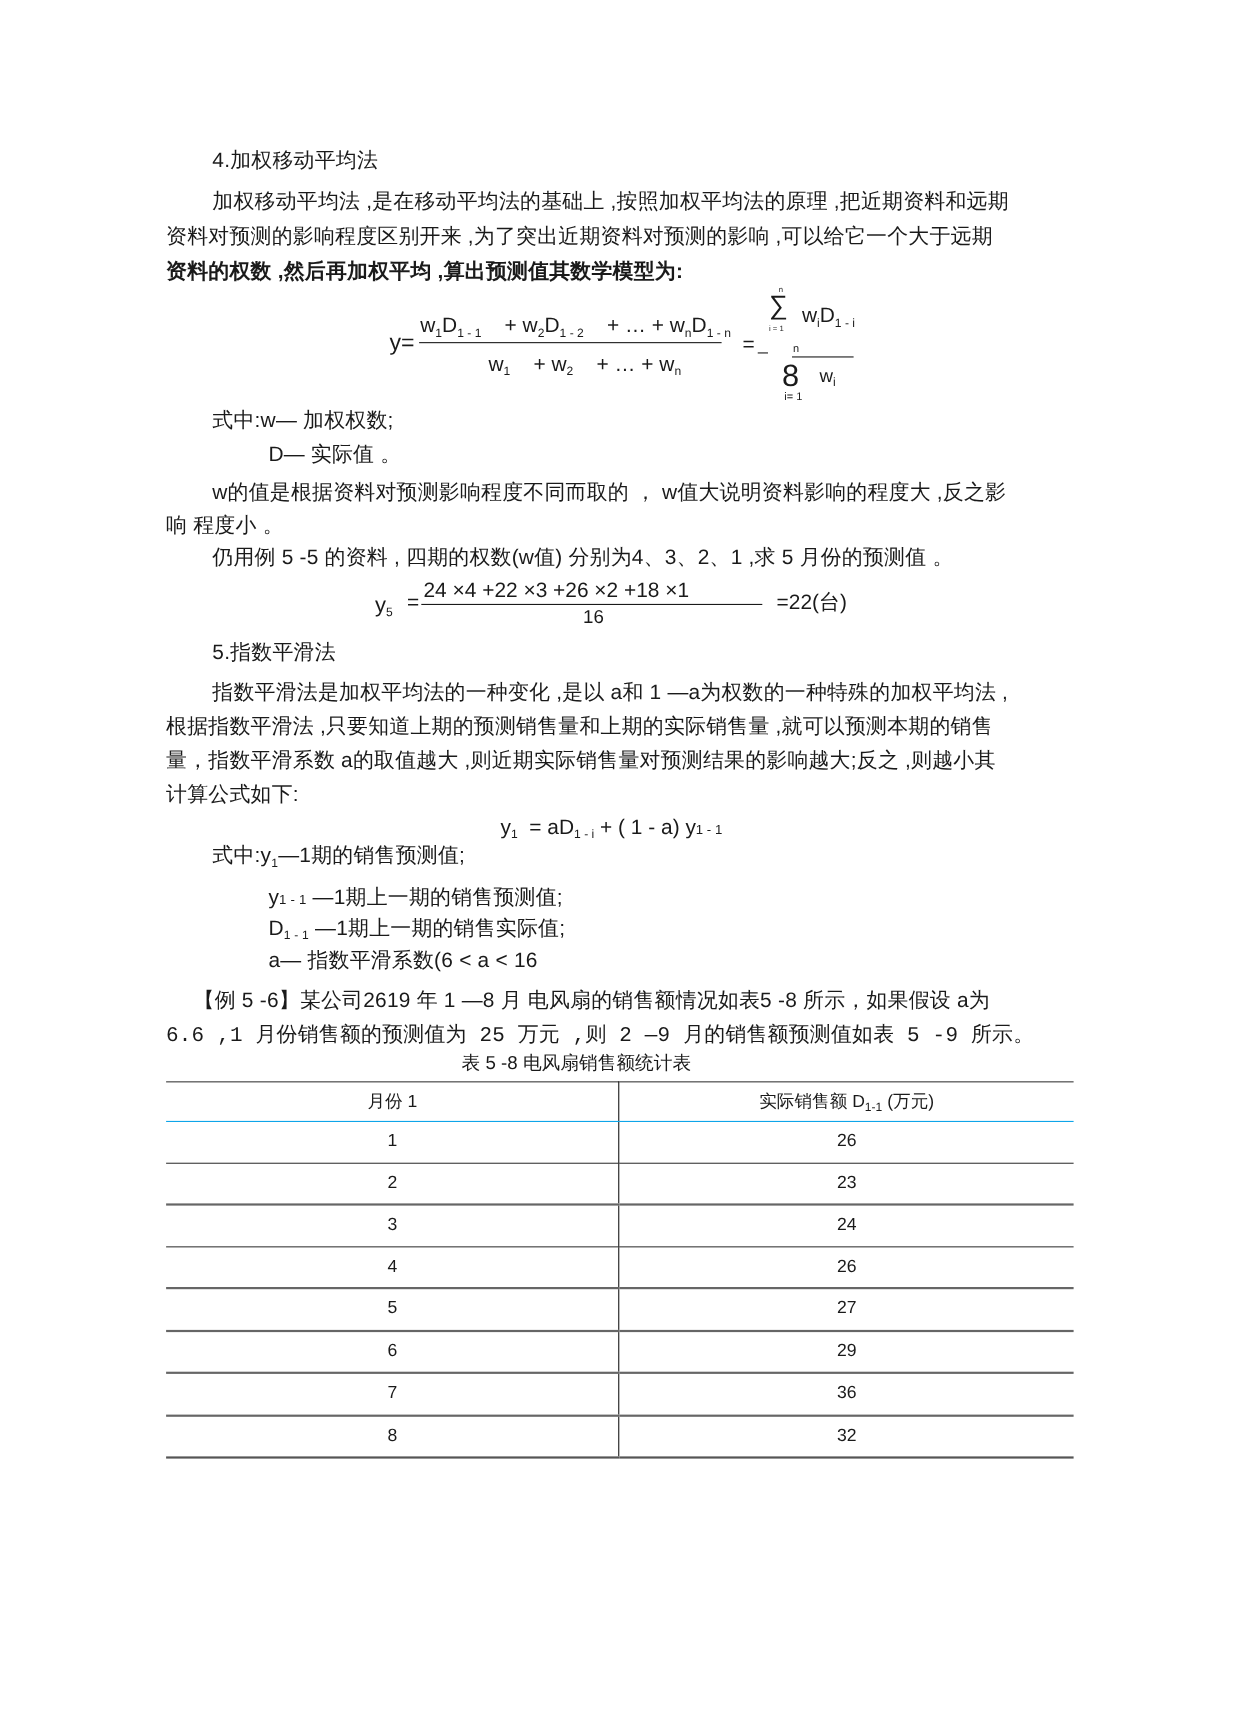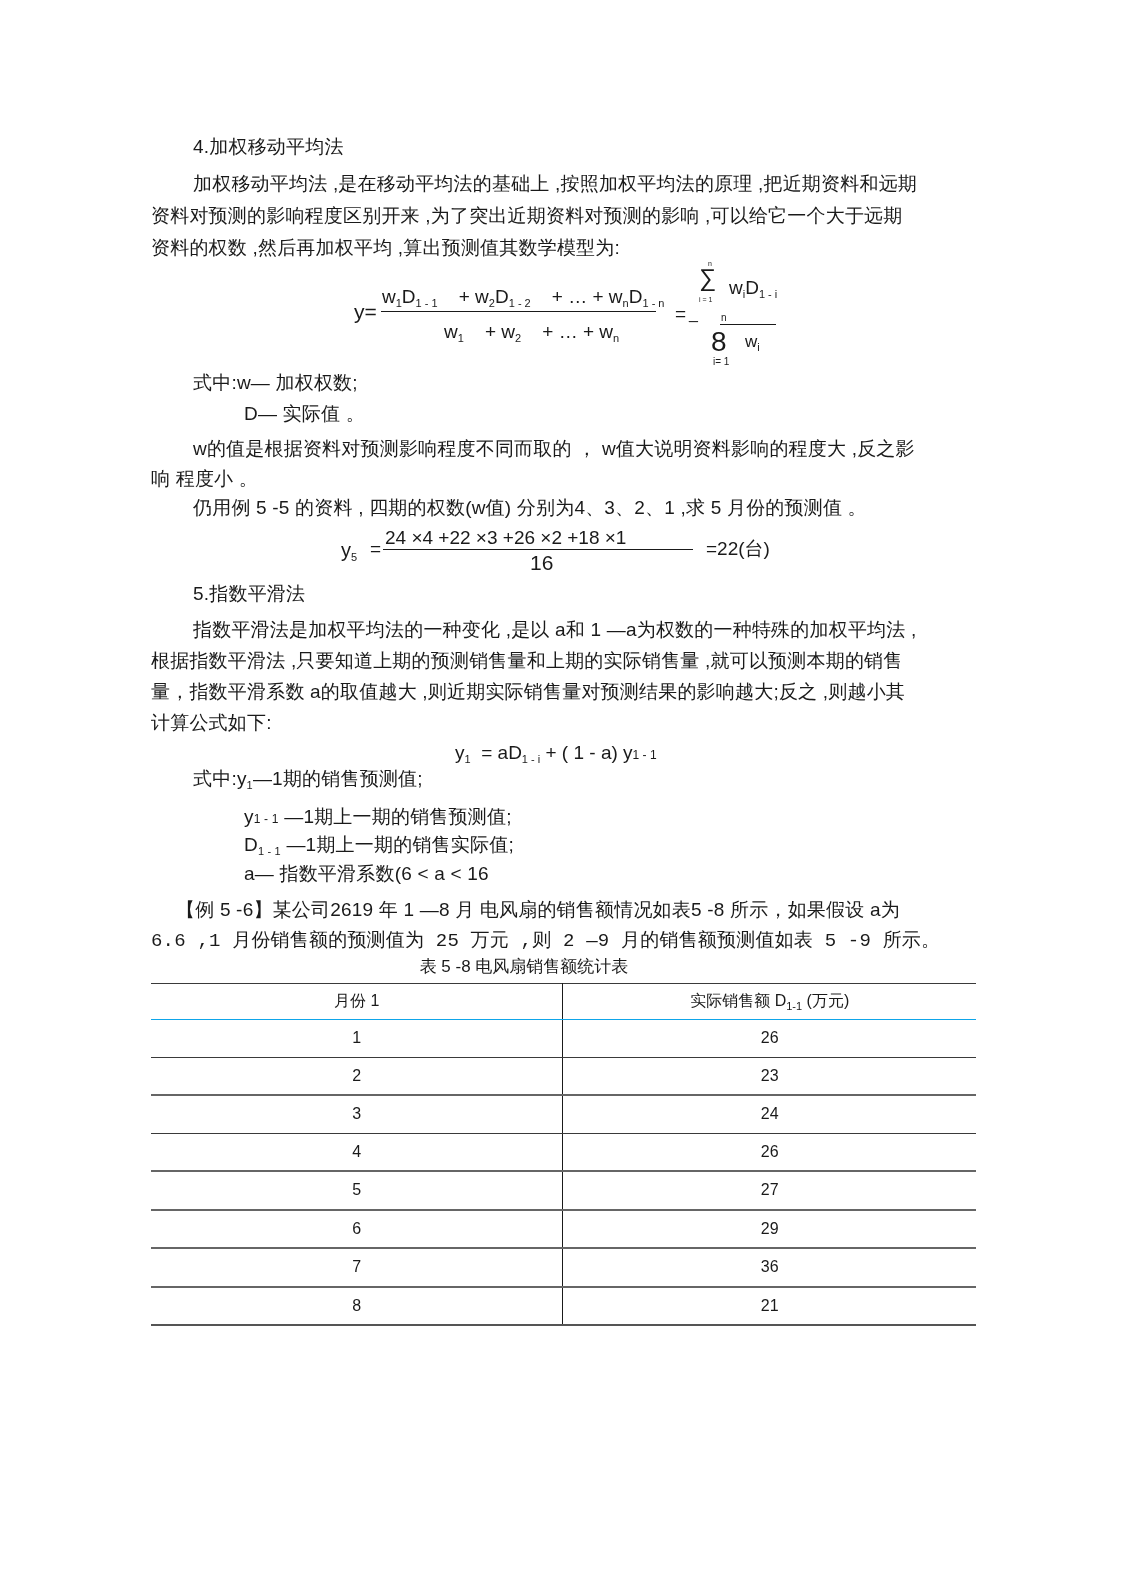--- a/index.html
+++ b/index.html
@@ -93,21 +93,21 @@
     .tbl tr.last td { border-bottom: 2px solid #555555; }
   </style>
 </head>
 <body>
 
 <div class="page">
 
   <div class="line indent" style="top:135px;">4.加权移动平均法</div>
   <div class="line indent" style="top:172px;">加权移动平均法 ,是在移动平均法的基础上 ,按照加权平均法的原理 ,把近期资料和远期</div>
   <div class="line flush" style="top:204px;">资料对预测的影响程度区别开来 ,为了突出近期资料对预测的影响 ,可以给它一个大于远期</div>
-  <div class="line flush" style="top:236px;">资料的权数 ,然后再加权平均 ,算出预测值其数学模型为:</div>
+  <div class="line flush" style="top:236px;font-weight:bold;">资料的权数 ,然后再加权平均 ,算出预测值其数学模型为:</div>
 
   <div>
     <span class="fx" style="left:354px; top:301px; font-size:21px;">y=</span>
 
     <span class="fx" style="left:382px; top:287px;">
       <span>w</span><span class="sub">1</span><span>D</span><span class="sub">1 - 1</span>
       &nbsp;&nbsp;&nbsp;<span>+ w</span><span class="sub">2</span><span>D</span><span class="sub">1 - 2</span>
       &nbsp;&nbsp;&nbsp;<span>+ … + w</span><span class="sub">n</span><span>D</span><span class="sub">1 - n</span>
     </span>
     <div class="frac-bar" style="left:381px; top:311px; width:275px;"></div>
@@ -141,21 +141,21 @@
   <div class="line flush" style="top:467px;">响 程度小 。</div>
   <div class="line indent" style="top:496px;">仍用例 5 -5 的资料 , 四期的权数(w值) 分别为4、3、2、1 ,求 5 月份的预测值 。</div>
 
   <div>
     <span class="fx" style="left:341px; top:540px; font-size:20px;">
       <span>y</span><span class="sub">5</span>
     </span>
     <span class="fx" style="left:370px; top:539px;">=</span>
     <span class="fx" style="left:385px; top:528px;">24  ×4  +22  ×3  +26  ×2  +18  ×1</span>
     <div class="frac-bar" style="left:383px; top:549px; width:310px;"></div>
-    <span class="fx" style="left:530px; top:552px; font-size:21px;">16</span>
+    <span class="fx" style="left:530px; top:552px; font-size:17px;">16</span>
     <span class="fx" style="left:706px; top:539px;">=22(台)</span>
   </div>
 
   <div class="line indent" style="top:582px;">5.指数平滑法</div>
   <div class="line indent" style="top:618px;">指数平滑法是加权平均法的一种变化 ,是以 a和 1 —a为权数的一种特殊的加权平均法 ,</div>
   <div class="line flush" style="top:649px;">根据指数平滑法 ,只要知道上期的预测销售量和上期的实际销售量 ,就可以预测本期的销售</div>
   <div class="line flush" style="top:680px;">量，指数平滑系数 a的取值越大 ,则近期实际销售量对预测结果的影响越大;反之 ,则越小其</div>
   <div class="line flush" style="top:711px;">计算公式如下:</div>
 
   <span class="fx" style="left:455px; top:743px;">
@@ -211,18 +211,18 @@
     <tr class="alt">
       <td class="c1">6</td>
       <td class="c2">29</td>
     </tr>
     <tr class="alt">
       <td class="c1">7</td>
       <td class="c2">36</td>
     </tr>
     <tr class="last">
       <td class="c1">8</td>
-      <td class="c2">21</td>
+      <td class="c2">32</td>
     </tr>
   </tbody>
     </table>
 
 </div>
 
 </body></html>

